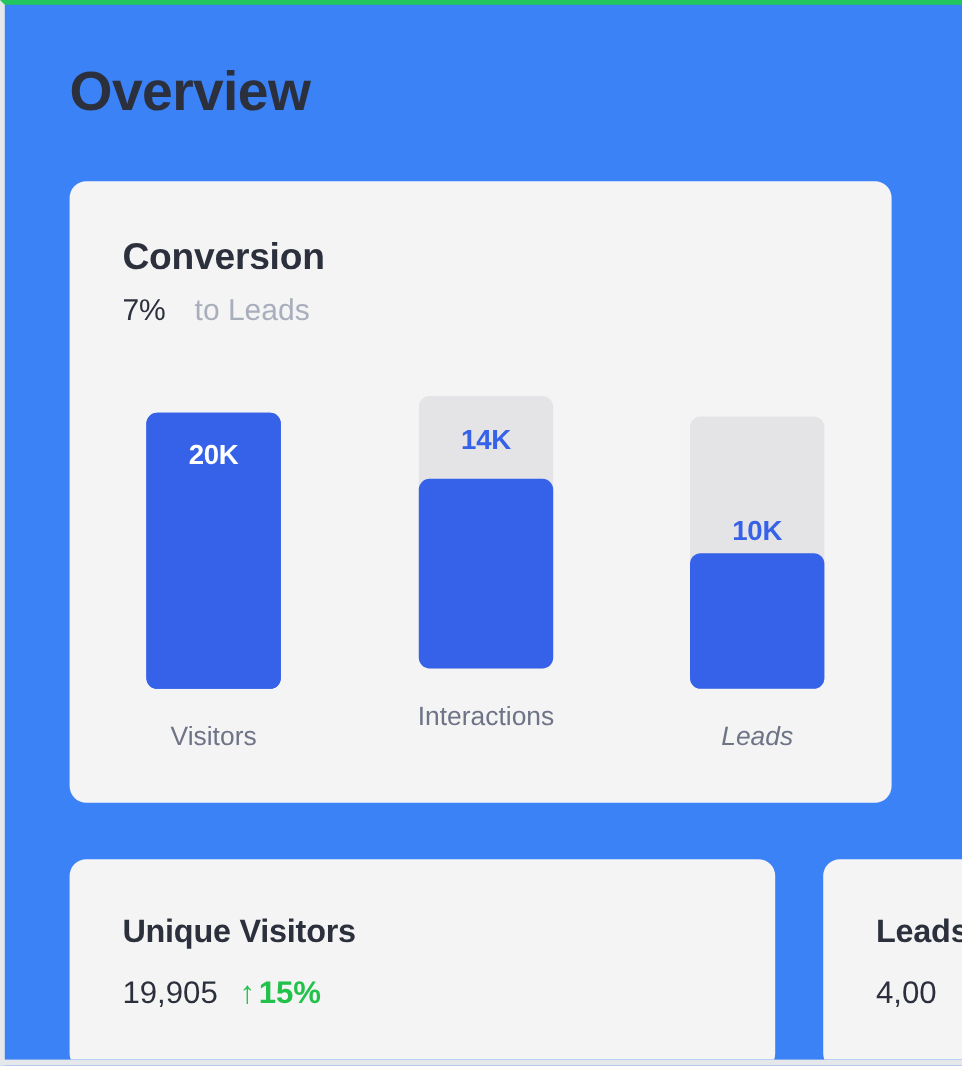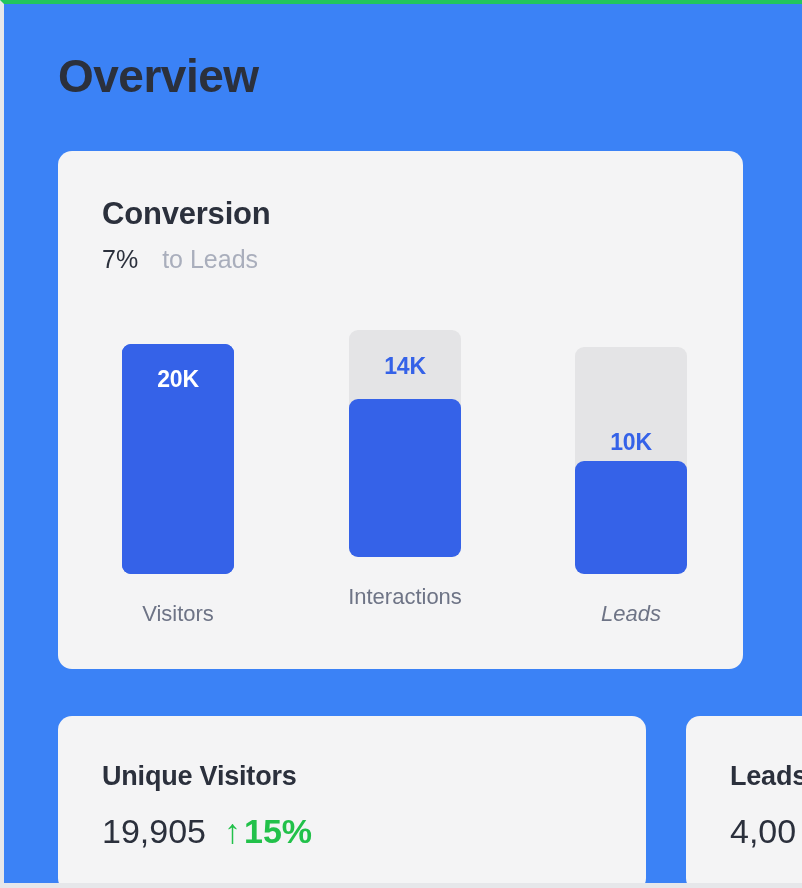--- a/index.html
+++ b/index.html
@@ -150,21 +150,21 @@
     color: #2B303C;
     letter-spacing: -0.2px;
     white-space: nowrap;
   }
 
   .stat-row {
     position: absolute;
     left: 44px;
     top: 98px;
     white-space: nowrap;
-    font-size: 34px;
+    font-size: 26px;
     line-height: 1;
   }
   .stat-value {
     color: #2B303C;
     font-weight: 500;
   }
   .stat-delta {
     color: #22C14A;
     font-weight: 700;
     margin-left: 18px;

